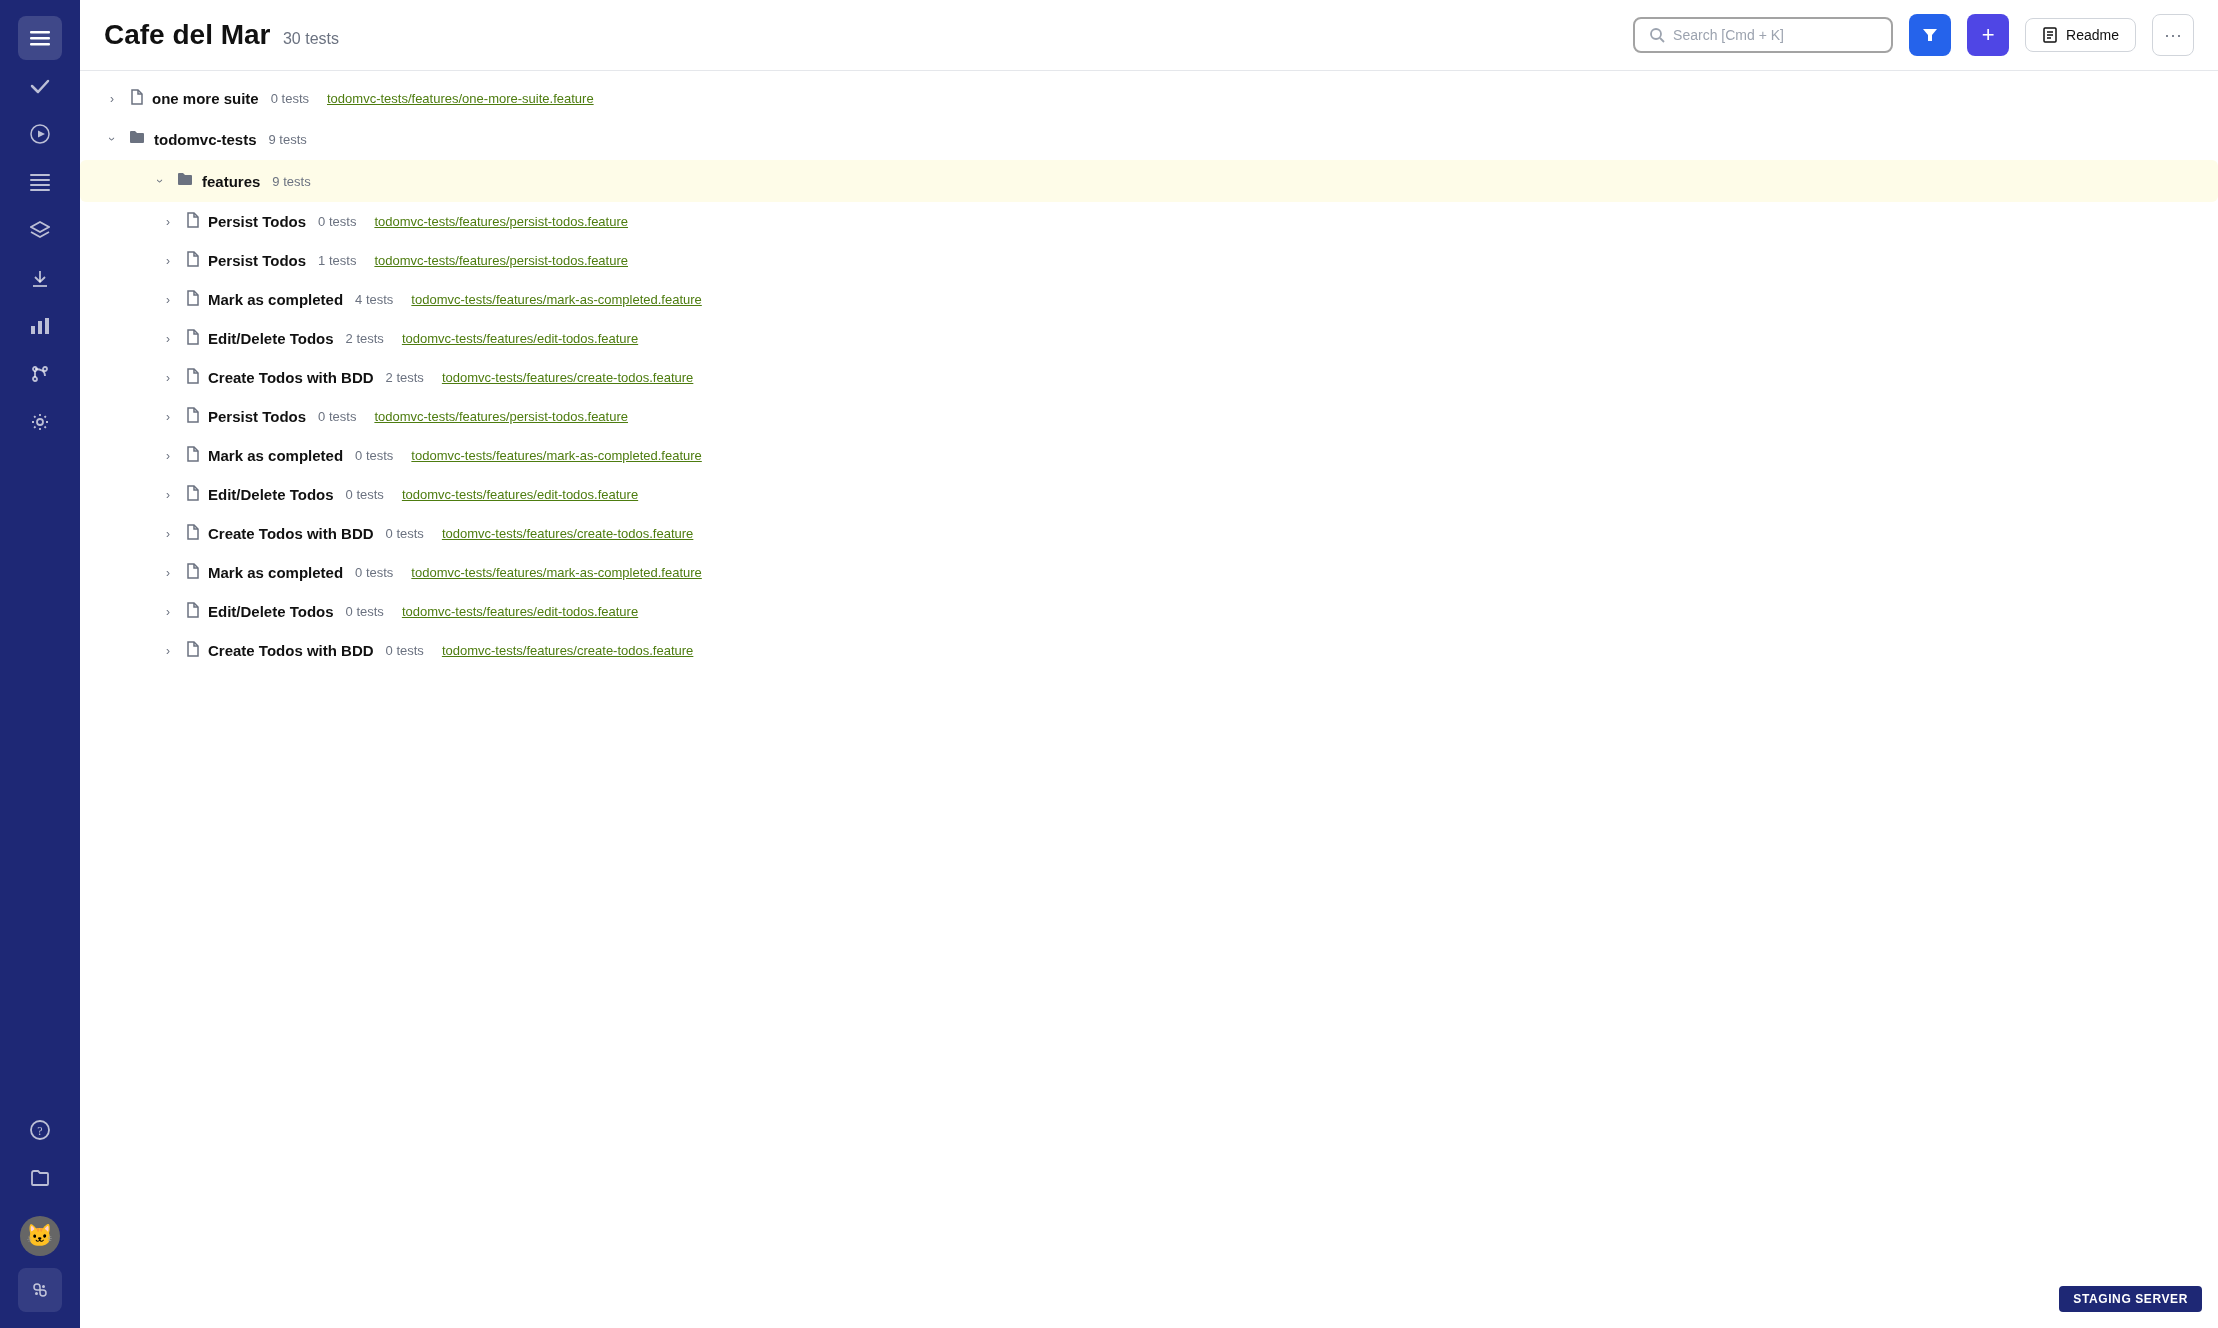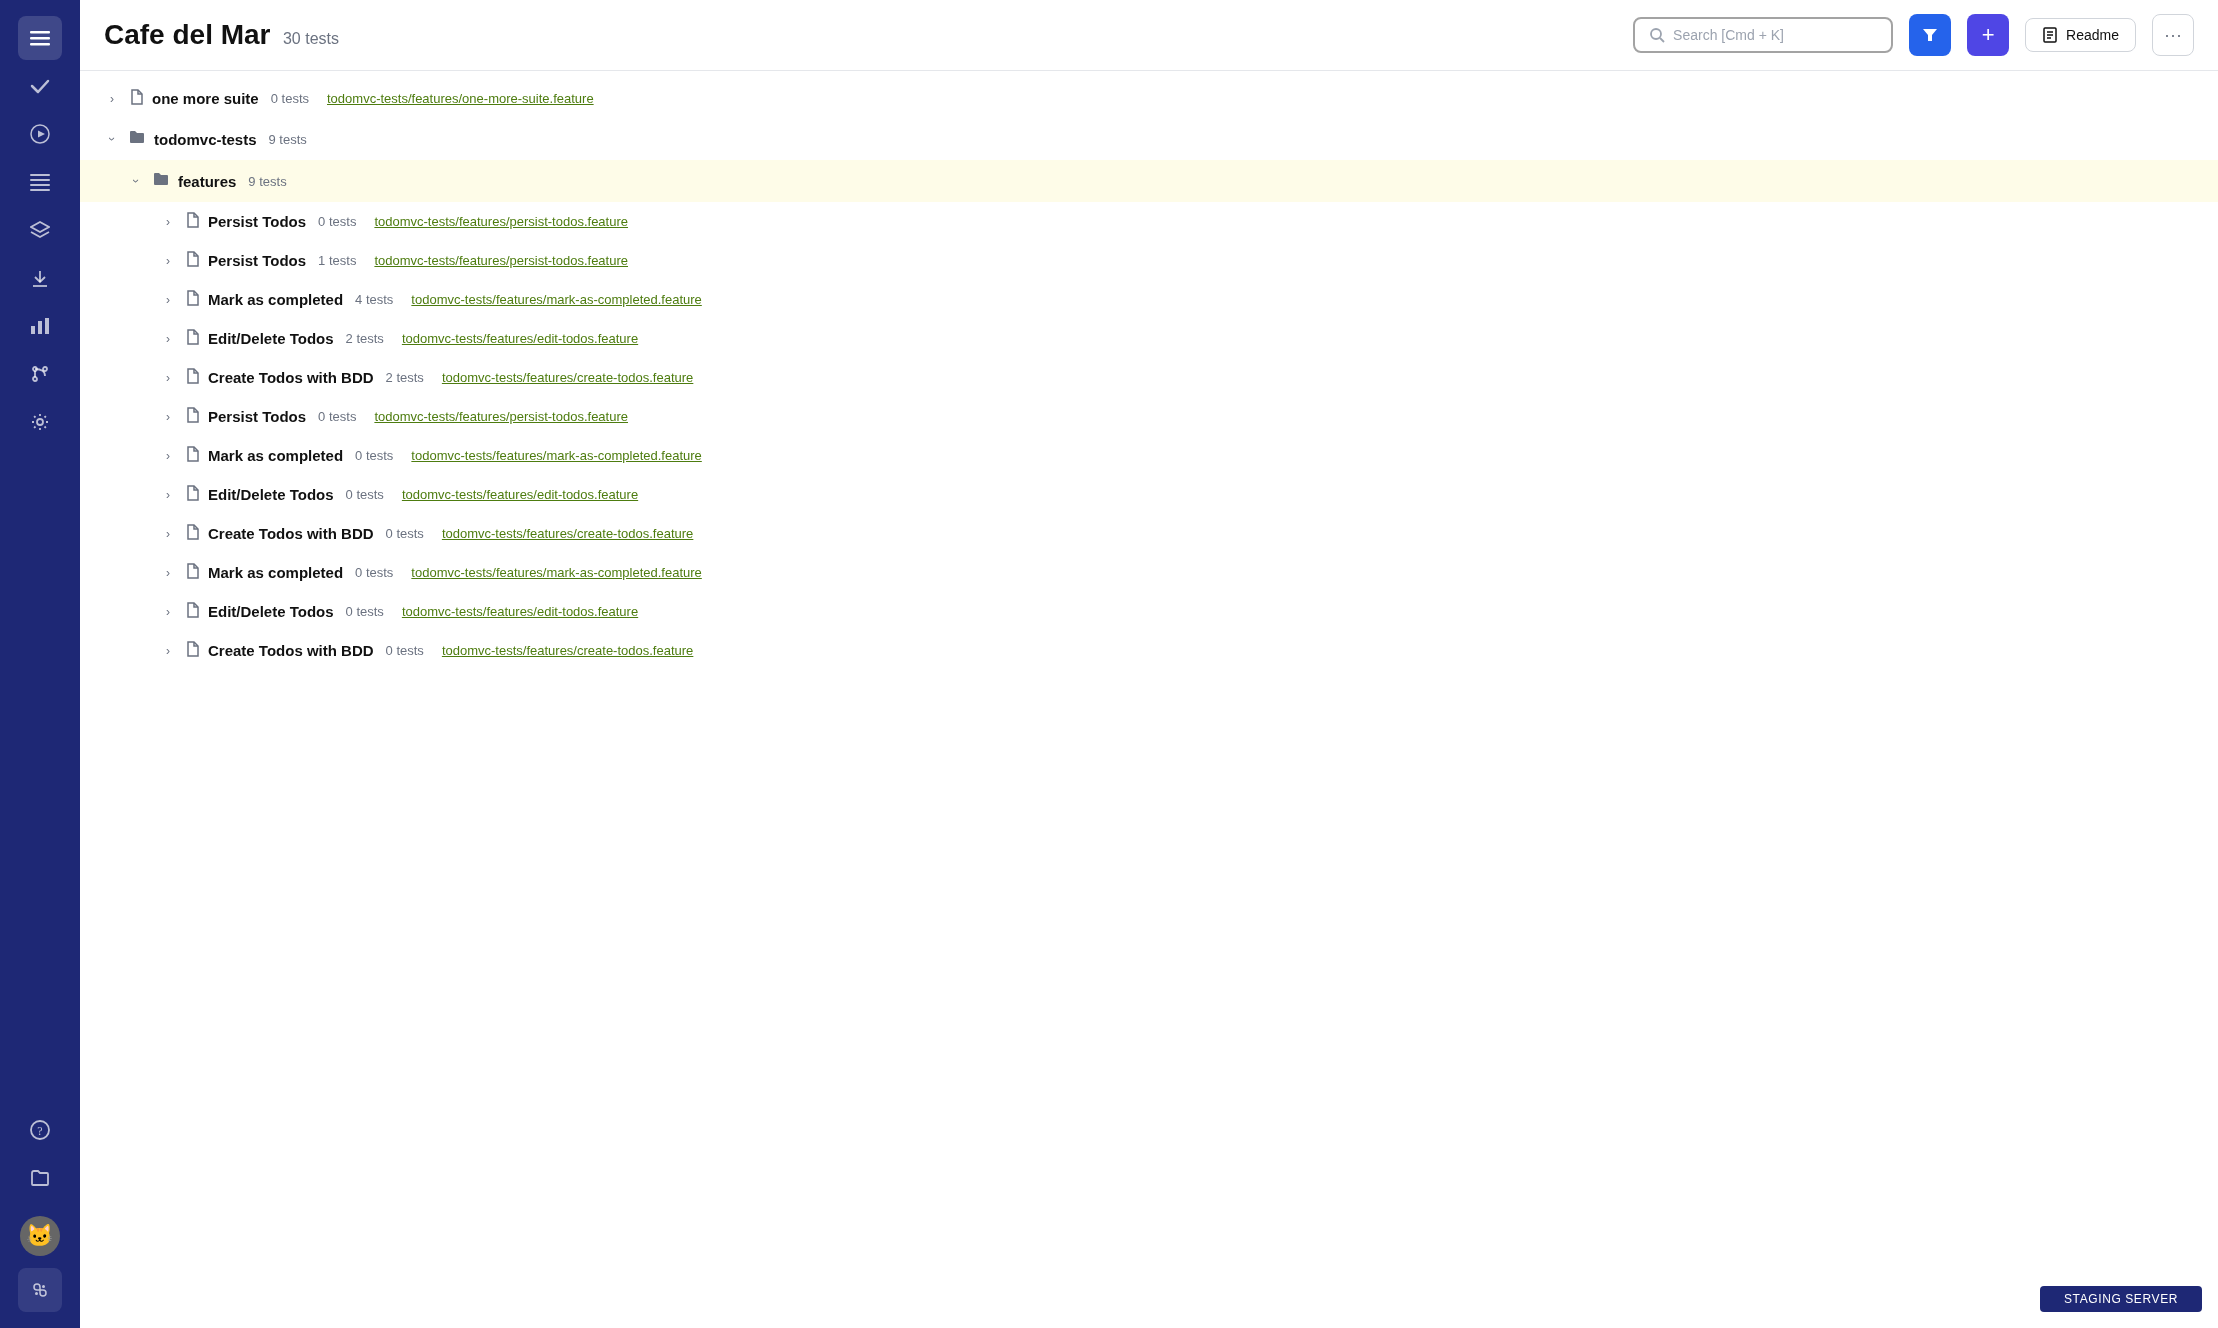--- a/index.html
+++ b/index.html
@@ -222,34 +222,34 @@
       margin-left: 4px;
     }
     .suite-path {
       color: #4d7c0f;
       font-size: 13px;
       margin-left: 10px;
       text-decoration: underline;
     }
 
     
-    .indent-1 { padding-left: 48px; }
+    .indent-1 { padding-left: 72px; border-radius: 6px; }
     .indent-2 { padding-left: 80px; }
 
     
     .staging-badge {
       position: fixed;
       bottom: 16px;
       right: 16px;
       background: #1e2875;
       color: #fff;
       font-size: 12px;
-      font-weight: 400;
+      font-weight: 700;
       letter-spacing: 0.05em;
-      padding: 6px 24px;
+      padding: 6px 14px;
       border-radius: 4px;
     }
   </style>
 </head>
 <body>
 
 <div class="sidebar">
   <div class="sidebar-icon active">
     <svg width="20" height="20" viewBox="0 0 20 20" fill="currentColor">
         <rect y="3" width="20" height="2.5" rx="1"></rect>

